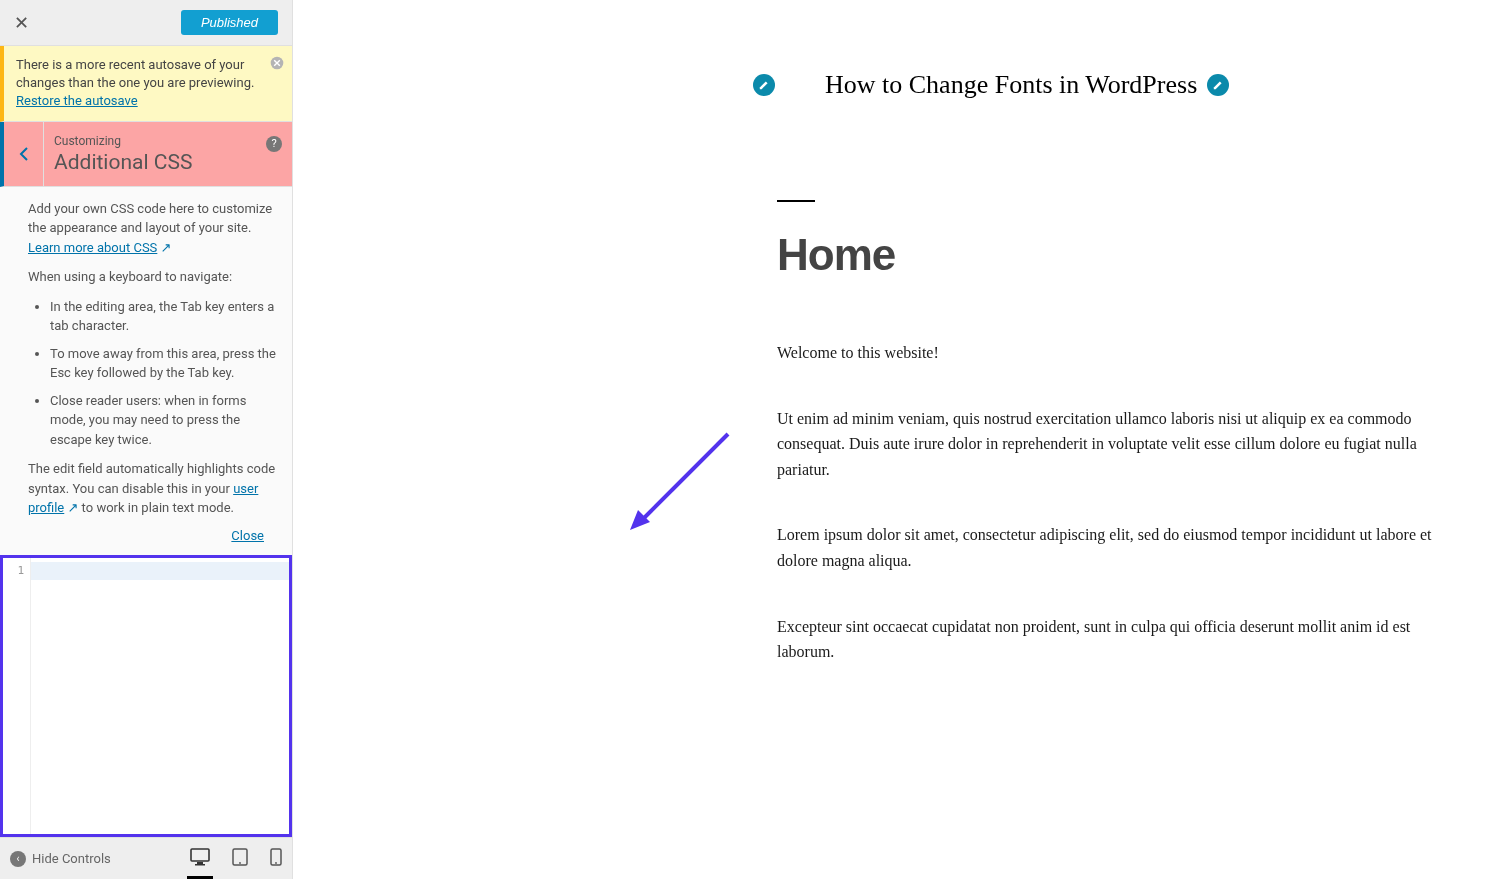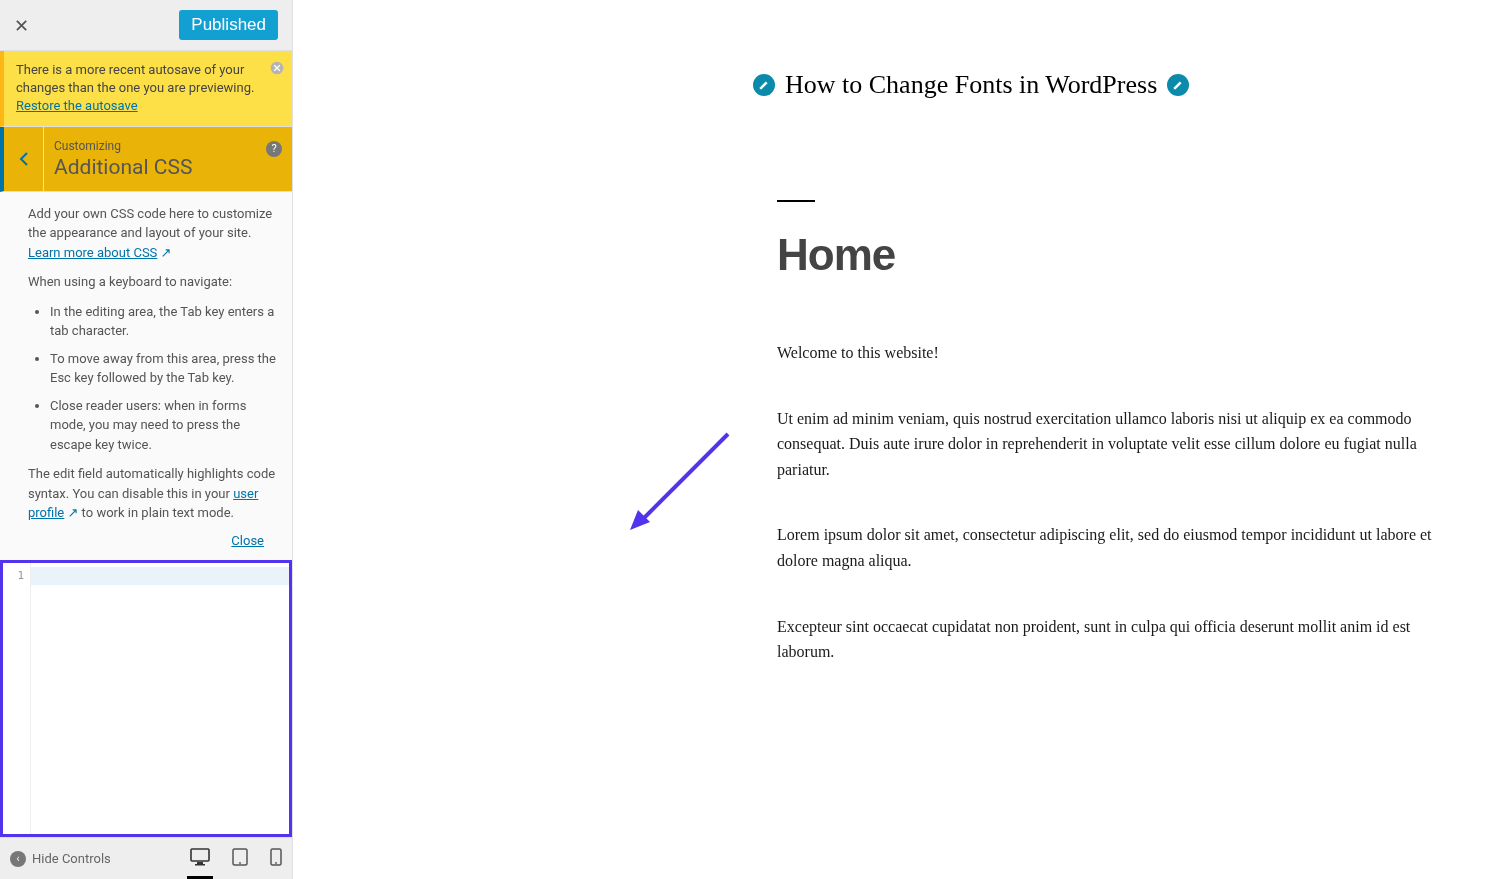--- a/index.html
+++ b/index.html
@@ -8,27 +8,27 @@
     font-size: 13px;
     color: #444;
     background: #fff;
     overflow: hidden;
   }
   .app { display: flex; height: 879px; width: 1500px; }
   .sidebar { width: 293px; flex: 0 0 293px; background: #fafafa; display: flex; flex-direction: column; border-right: 1px solid #e0e0e0; }
 
   .sidebar-header { display: flex; align-items: center; justify-content: space-between; padding: 10px 14px; border-bottom: 1px solid #e0e0e0; background:#eeeeee; }
   .close-icon { font-size: 18px; cursor: pointer; color: #555; }
-  .published-btn { background: #129fd1; color:#fff; border:none; padding: 5px 12px; border-radius:3px; font-size:17px; cursor:pointer; }
+  .published-btn { background: #129fd1; color:#fff; border:none; padding: 5px 20px; border-radius:3px; font-size:13px; cursor:pointer;font-style:italic; }
 
-  .notice { background:#fde047; border-bottom:1px solid #e0e0e0; border-left: 4px solid #fdb613; padding: 10px 30px 10px 12px; position:relative; line-height:1.4; }
+  .notice { background:#fef9c3; border-bottom:1px solid #e0e0e0; border-left: 4px solid #fdb613; padding: 10px 30px 10px 12px; position:relative; line-height:1.4; }
   .notice .dismiss { position:absolute; right:8px; top:10px; color:#aaa; cursor:pointer; }
   .link { color: #0073aa; text-decoration: underline; cursor:pointer; }
 
-  .section-head { display:flex; align-items:stretch; border-bottom:1px solid #e0e0e0; border-left:4px solid #0073aa; background:#eab308; }
+  .section-head { display:flex; align-items:stretch; border-bottom:1px solid #e0e0e0; border-left:4px solid #0073aa; background:#fca5a5; }
   .back-btn { width:40px; display:flex; align-items:center; justify-content:center; border-right:1px solid #e0e0e0; color:#0073aa; cursor:pointer; font-size:18px; }
   .section-title-wrap { flex:1; padding:12px 10px; position:relative; }
   .overline { color:#555; font-size:12px; }
   .section-title { font-size:21px; font-weight:400; color:#555; margin-top:2px; }
   .help-icon { position:absolute; right:10px; top:14px; width:16px; height:16px; border-radius:50%; background:#777; color:#fff; font-size:11px; display:flex; align-items:center; justify-content:center; cursor:pointer; }
 
   .description { padding: 12px 12px 0 28px; line-height:1.5; color:#555; }
   .description p { margin-bottom: 10px; }
   .ext-icon { color:#0073aa; }
   .description ul { list-style: disc; padding-left:20px; margin:0 0 10px 2px; }
@@ -43,21 +43,21 @@
   .footer { display:flex; align-items:center; justify-content:space-between; padding:0 10px; height:42px; border-top:1px solid #e0e0e0; background:#eeeeee; }
   .hide-controls { display:flex; align-items:center; gap:6px; color:#666; cursor:pointer; }
   .hc-icon { background:#777; color:#fff; border-radius:50%; width:16px; height:16px; display:inline-flex; align-items:center; justify-content:center; font-size:10px; }
   .devices { display:flex; gap:22px; align-items:center; }
   .dev { cursor:pointer; color:#555; position:relative; }
   .dev.active::after { content:""; position:absolute; left:-3px; right:-3px; bottom:-10px; height:3px; background:#000; }
 
   .preview { flex:1; background:#fff; position:relative; overflow:hidden; }
   .site-head { display:flex; align-items:center; gap:10px; padding:70px 0 0 460px; }
   .edit-badge { width:22px; height:22px; border-radius:50%; background:#0b8aab; display:inline-flex; align-items:center; justify-content:center; color:#fff; cursor:pointer; }
-  .site-title { font-family: Georgia, 'Times New Roman', serif; font-size:26px; color:#000; cursor:pointer; }
+  .site-title { font-family: Georgia, 'Times New Roman', serif; font-size:26px; color:#000; cursor:pointer;margin-left:40px; }
   .tagline { font-family: Georgia, 'Times New Roman', serif; font-size:26px; color:#7a7a7a; }
 
   .content { padding: 100px 0 0 484px; max-width: 1200px; }
   .divider { width:38px; height:2px; background:#000; margin-bottom:28px; }
   .page-title { font-family: -apple-system, Helvetica, Arial, sans-serif; font-weight:800; font-size:44px; letter-spacing:-1px; }
   .body-text { font-family: Georgia, 'Times New Roman', serif; font-size:16px; color:#1a1a1a; line-height:1.6; max-width:660px; }
   .body-text p { margin-top: 40px; }
   .body-text p:first-child { margin-top: 60px; }
 
   .arrow { position:absolute; left:335px; top:430px; color:#5333ed; pointer-events:none; }

